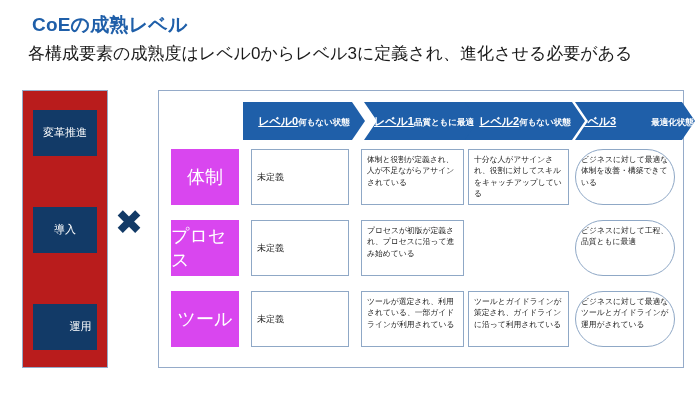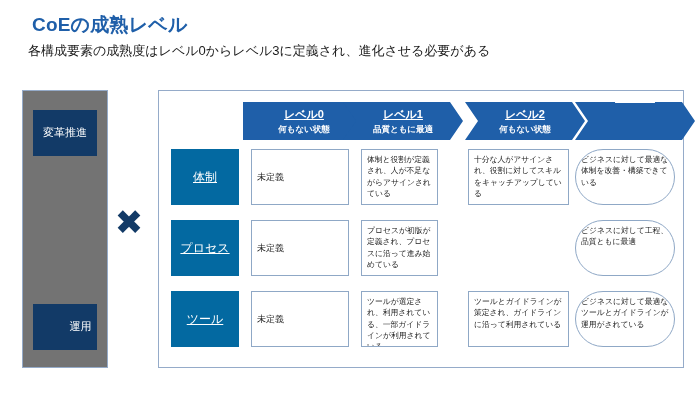--- a/index.html
+++ b/index.html
@@ -25,35 +25,35 @@
     font-size: 19px;
     font-weight: bold;
     color: #1F5FA9;
     letter-spacing: 0.2px;
     white-space: nowrap;
   }
   .slide-subtitle {
     position: absolute;
     left: 28px;
     top: 42px;
-    font-size: 13px;
+    font-size: 17px;
     font-weight: normal;
     color: #1a1a1a;
     white-space: nowrap;
   }
 
   
   .left-panel {
     position: absolute;
     left: 22px;
     top: 90px;
     width: 86px;
     height: 278px;
     border: 1.5px solid #95abc9;
-    background: #737373;
+    background: #b91c1c;
     box-sizing: border-box;
   }
   .left-box {
     position: absolute;
     left: 10px;
     width: 64px;
     height: 46px;
     background: #123A67;
     color: #ffffff;
     font-size: 11px;
@@ -104,21 +104,21 @@
     width: 436px;
   }
   .chevron {
     position: absolute;
     top: 0;
     height: 38px;
     background: #1F5FA9;
     color: #ffffff;
     box-sizing: border-box;
     display: flex;
-    flex-direction: column;
+    flex-direction: row;
     align-items: center;
     justify-content: center;
     clip-path: polygon(0 0, calc(100% - 13px) 0, 100% 50%, calc(100% - 13px) 100%, 0 100%, 13px 50%);
   }
   .chevron.first {
     clip-path: polygon(0 0, calc(100% - 13px) 0, 100% 50%, calc(100% - 13px) 100%, 0 100%);
   }
   .chev-title {
     font-size: 11px;
     font-weight: bold;
@@ -143,68 +143,68 @@
     position: relative;
     height: 62px;
     margin-bottom: 9px;
   }
   .row-label {
     position: absolute;
     left: 0;
     top: 0;
     width: 68px;
     height: 56px;
-    background: #0369a1;
+    background: #d946ef;
     color: #ffffff;
-    font-size: 12px;
+    font-size: 18px;
     display: flex;
     align-items: center;
     justify-content: center;
     box-sizing: border-box;
-    text-decoration: underline;
   }
   .cell {
     position: absolute;
     top: 0;
     height: 56px;
     background: #ffffff;
     border: 1px solid #8fa8c6;
     box-sizing: border-box;
     font-size: 7.8px;
     line-height: 1.45;
     color: #1a1a1a;
     padding: 4px 4px 3px 5px;
     overflow: hidden;
   }
   .cell.lv0 { left: 80px;  width: 98px; display: flex; align-items: center; font-size: 9px; }
-  .cell.lv1 { left: 190px; width: 77px; }
+  .cell.lv1 { left: 190px; width: 103px; }
   .cell.lv2 { left: 297px; width: 101px; }
   .cell.lv3 { left: 404px; width: 100px; border-radius: 28px; }
 </style>
 </head>
 <body>
 
 <div class="slide-title">CoEの成熟レベル</div>
 <div class="slide-subtitle">各構成要素の成熟度はレベル0からレベル3に定義され、進化させる必要がある</div>
 
 <div class="left-panel">
   <div class="left-box b0">変革推進</div>
+  <div class="left-box b1">導入</div>
   <div class="left-box b2">運用</div>
 </div>
 
 <div class="multiply">✖</div>
 
 <div class="right-panel">
 
   <div class="chevron-row">
     <div class="chevron first" style="left:0px; width:122px;">
       <span class="chev-title">レベル0</span>
       <span class="chev-sub">何もない状態</span>
     </div>
-    <div class="chevron" style="left:100px; width:120px;">
+    <div class="chevron" style="left:121px; width:120px;">
       <span class="chev-title">レベル1</span>
       <span class="chev-sub">品質ともに最適</span>
     </div>
     <div class="chevron" style="left:222px; width:120px;">
       <span class="chev-title">レベル2</span>
       <span class="chev-sub">何もない状態</span>
     </div>
     <div class="chevron" style="left:332px; width:120px;gap:35px;">
       <span class="chev-title">レベル3</span>
       <span class="chev-sub">最適化状態</span>

